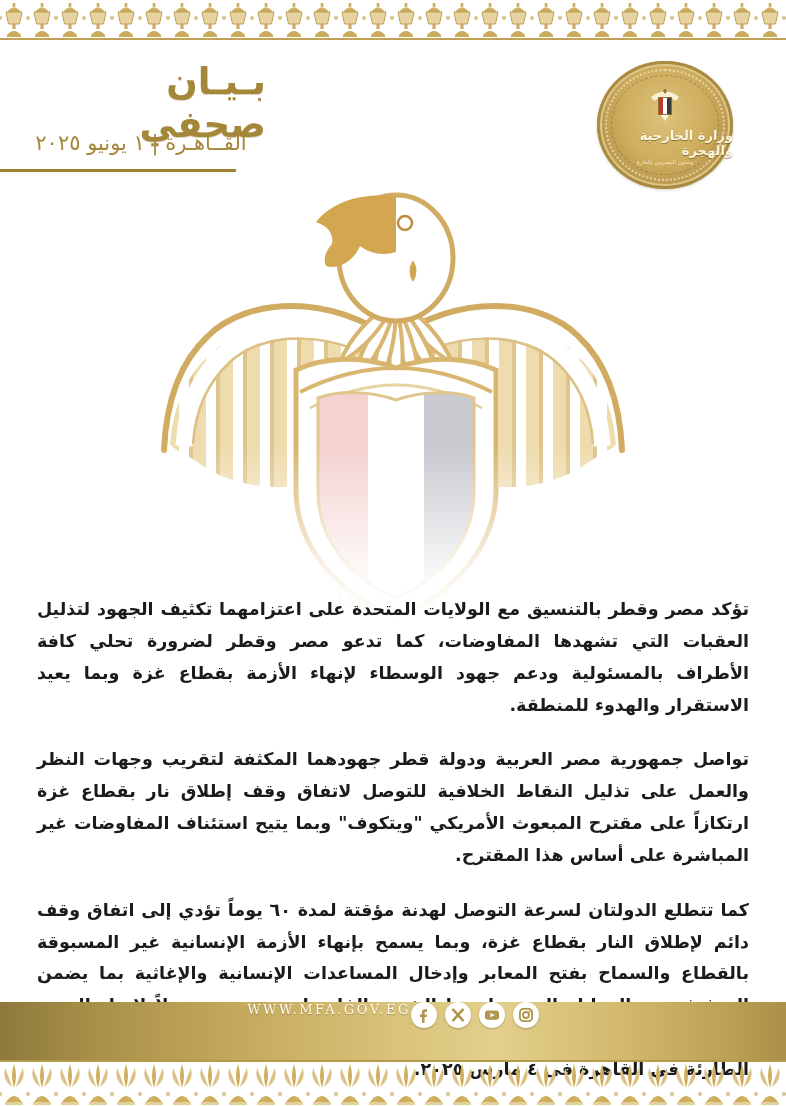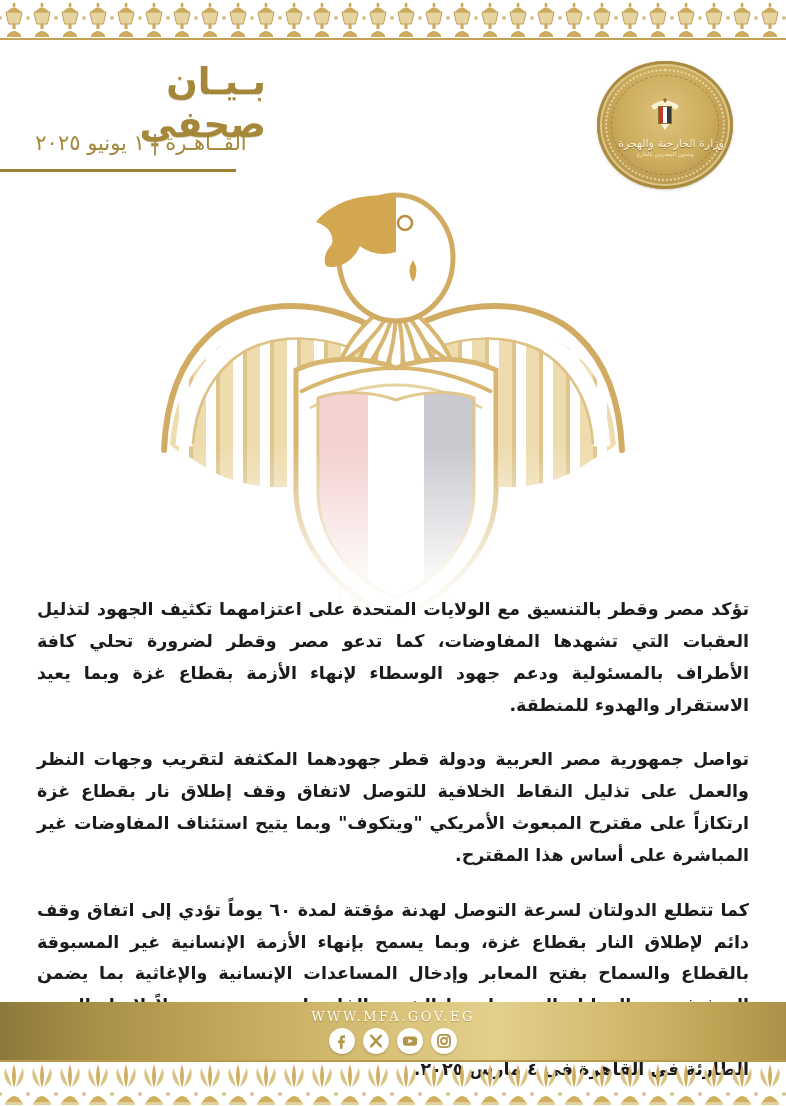--- a/index.html
+++ b/index.html
@@ -31,21 +31,21 @@
   
   .seal{
     position:absolute; left:597px; top:61px; width:136px; height:128px;
     border-radius:50%;
     background:radial-gradient(ellipse at 50% 42%, #ddc37c 0%, #cead5e 45%, #b3914a 78%, #a0813c 100%);
     box-shadow: inset 0 0 0 3px #ab8a41, inset 0 0 0 5px #dcc887, 0 1px 3px rgba(0,0,0,.18);
     display:flex; flex-direction:column; align-items:center; justify-content:center;
   }
   .seal-ring{ position:absolute; inset:8px; border-radius:50%; border:2px dotted #f0e3b6; opacity:.8; }
   .seal-ring2{ position:absolute; inset:14px; border-radius:50%; border:1px dashed #8d702f; opacity:.6; }
-  .seal-t1{ font-size:11px; font-weight:400; color:#fdf6e0; direction:rtl; margin-top:3px; text-shadow:0 1px 1px rgba(90,70,20,.6);margin-left:12px; }
+  .seal-t1{ font-size:13px; font-weight:700; color:#fdf6e0; direction:rtl; margin-top:3px; text-shadow:0 1px 1px rgba(90,70,20,.6);margin-left:12px; }
   .seal-t2{ font-size:5.5px; color:#f3e6c2; direction:rtl; margin-top:1px; }
   
   .wm{ position:absolute; left:78px; top:192px; width:630px; height:430px; }
   
   .stmt-title{
     position:absolute; left:20px; top:486px; width:746px;
     direction:rtl; text-align:center;
     font-size:29px; font-weight:700; color:#b23a33;
   }
   
@@ -54,21 +54,21 @@
     direction:rtl; text-align:justify;
   }
   .body-text p{
     font-size:17.5px; font-weight:700; color:#1b1b1b;
     line-height:1.82; margin-bottom:23px;
   }
   
   .footer{
     position:absolute; left:0; top:1002px; width:786px; height:58px;
     background:linear-gradient(90deg,#8d793c 0%,#a89048 12%,#c3a95c 30%,#d9c279 50%,#e3d08c 63%,#d2b96e 79%,#bca253 92%,#ab904a 100%);
-    display:flex; flex-direction:column; align-items:center; justify-content:center;
+    display:flex; flex-direction:row; align-items:flex-start; justify-content:center;
   }
   .site{
     font-family:"DejaVu Serif", serif;
     font-size:13px; letter-spacing:2.5px; color:#fffdf2; margin-bottom:4px;
     text-shadow:0 1px 1px rgba(90,70,20,.4);
   }
   .social{ display:flex; gap:8px; }
   .sicon{
     width:26px; height:26px; border-radius:50%; background:#ffffff;
     display:flex; align-items:center; justify-content:center;

